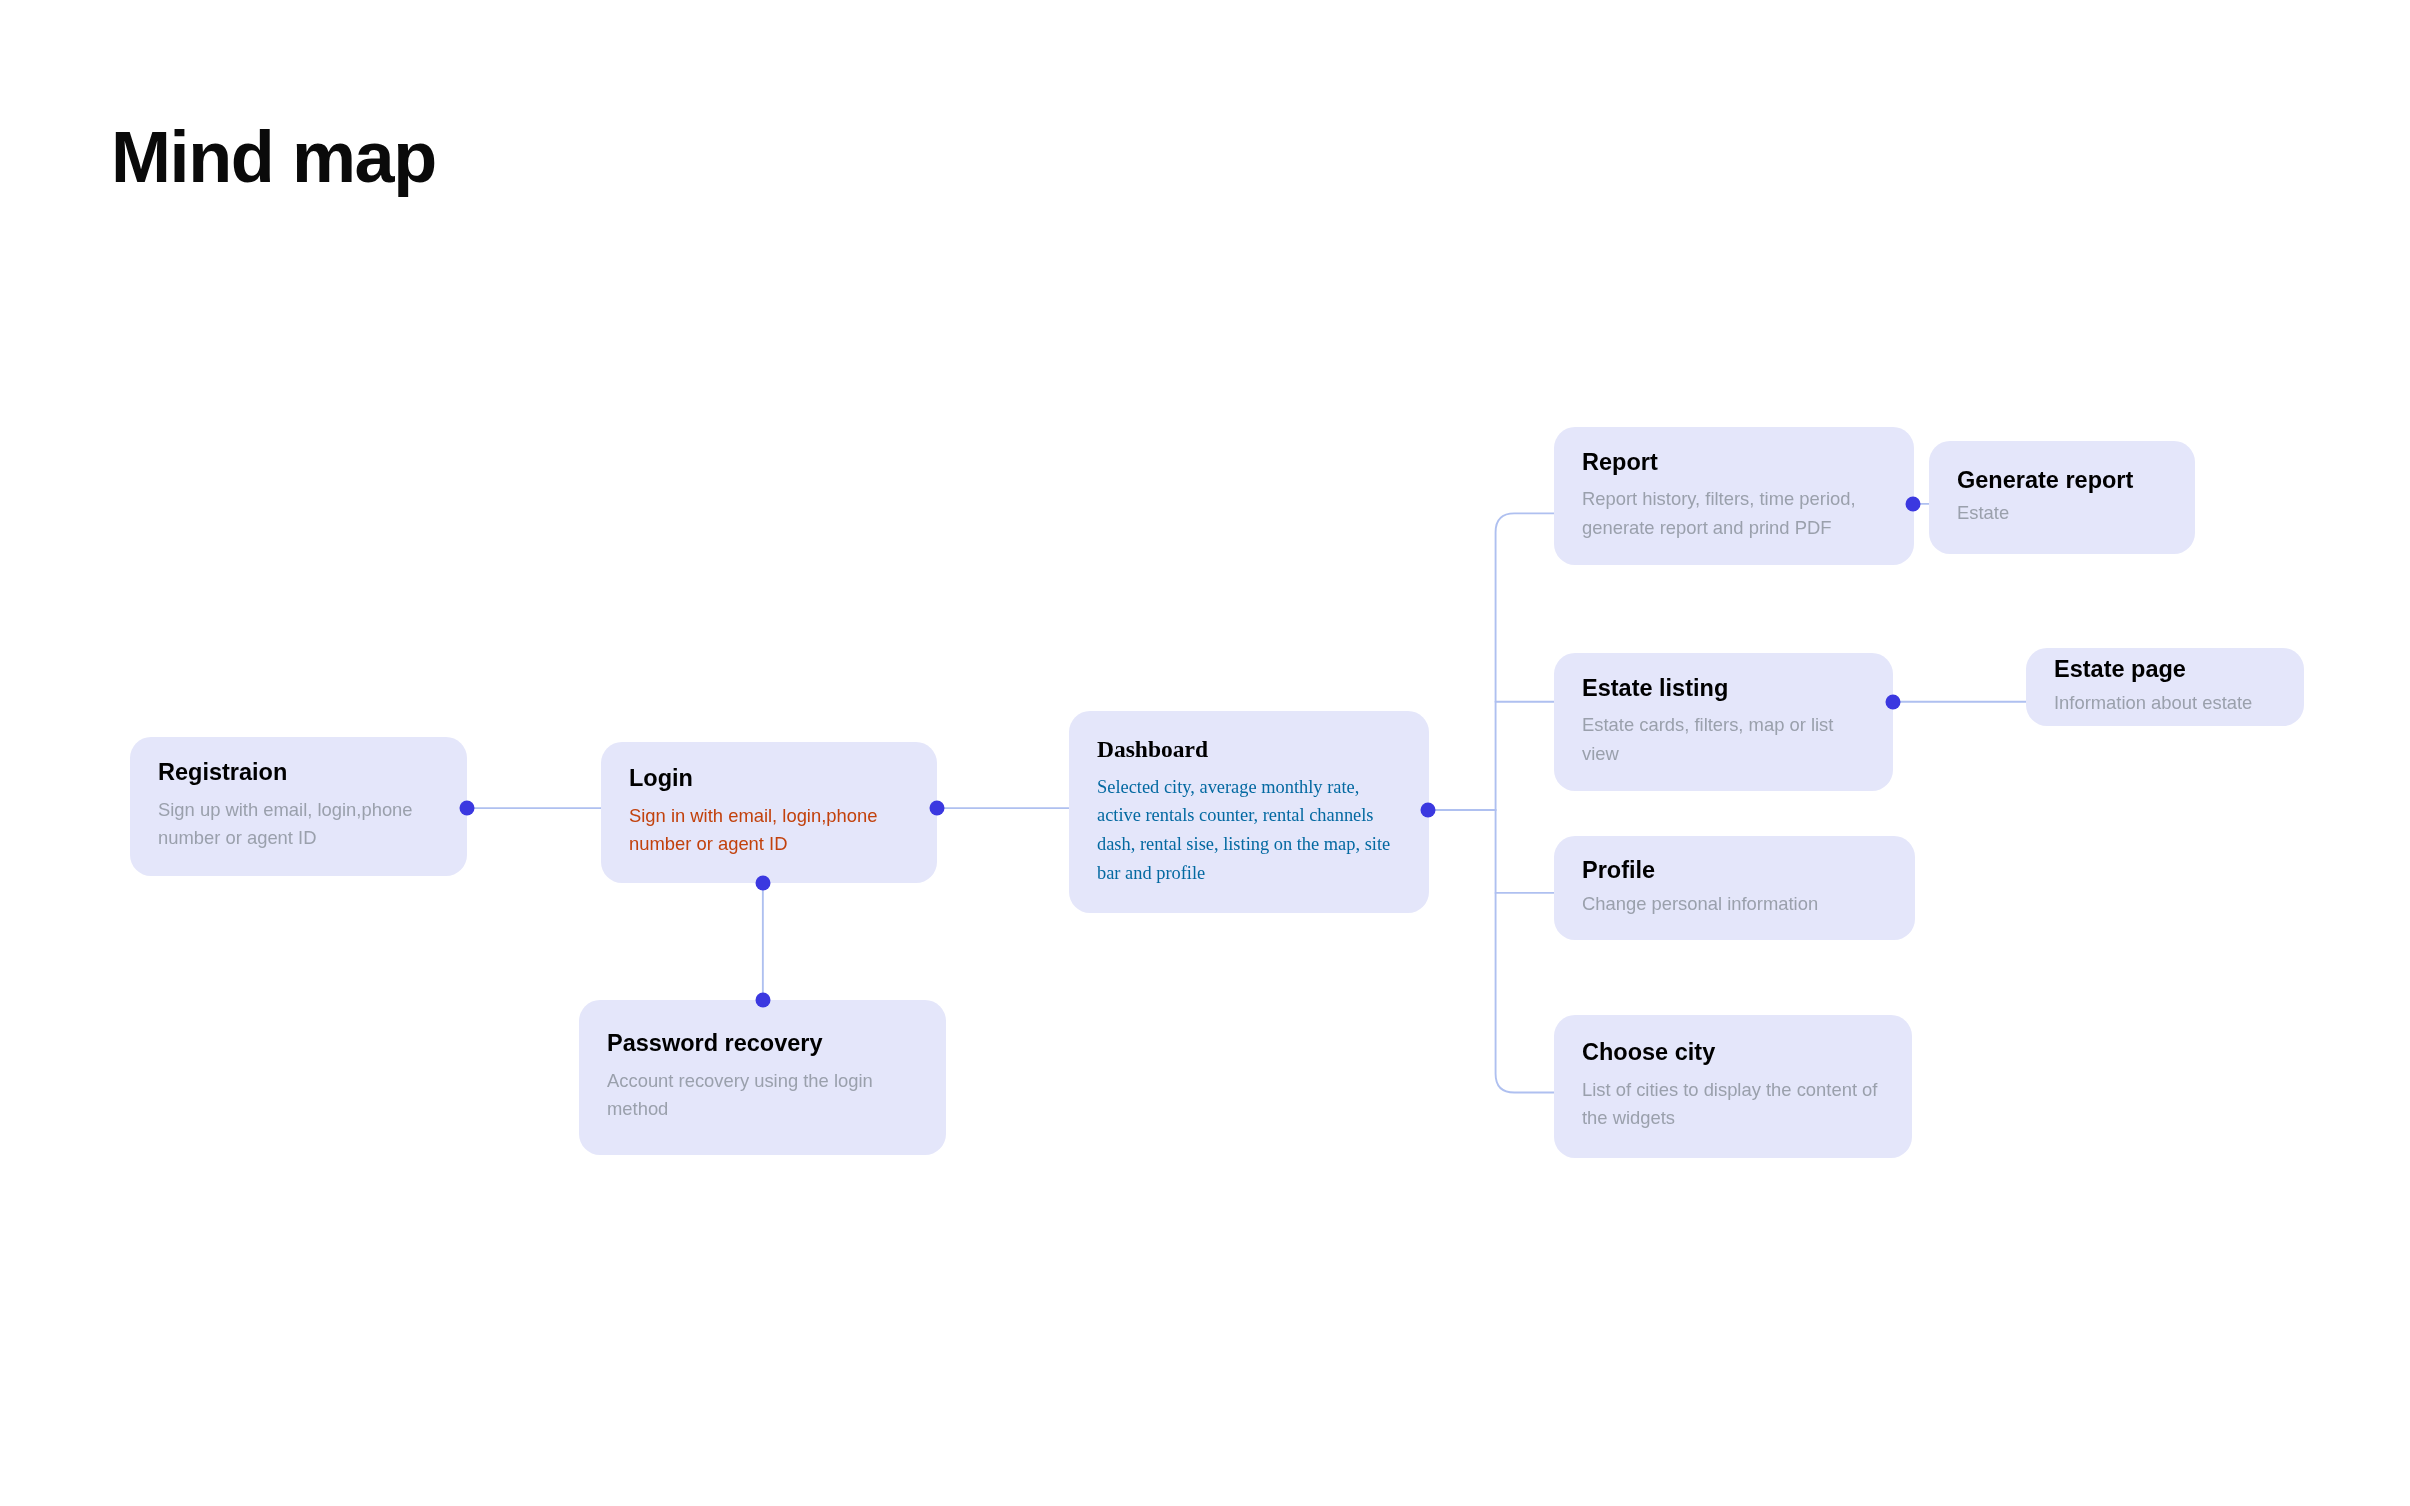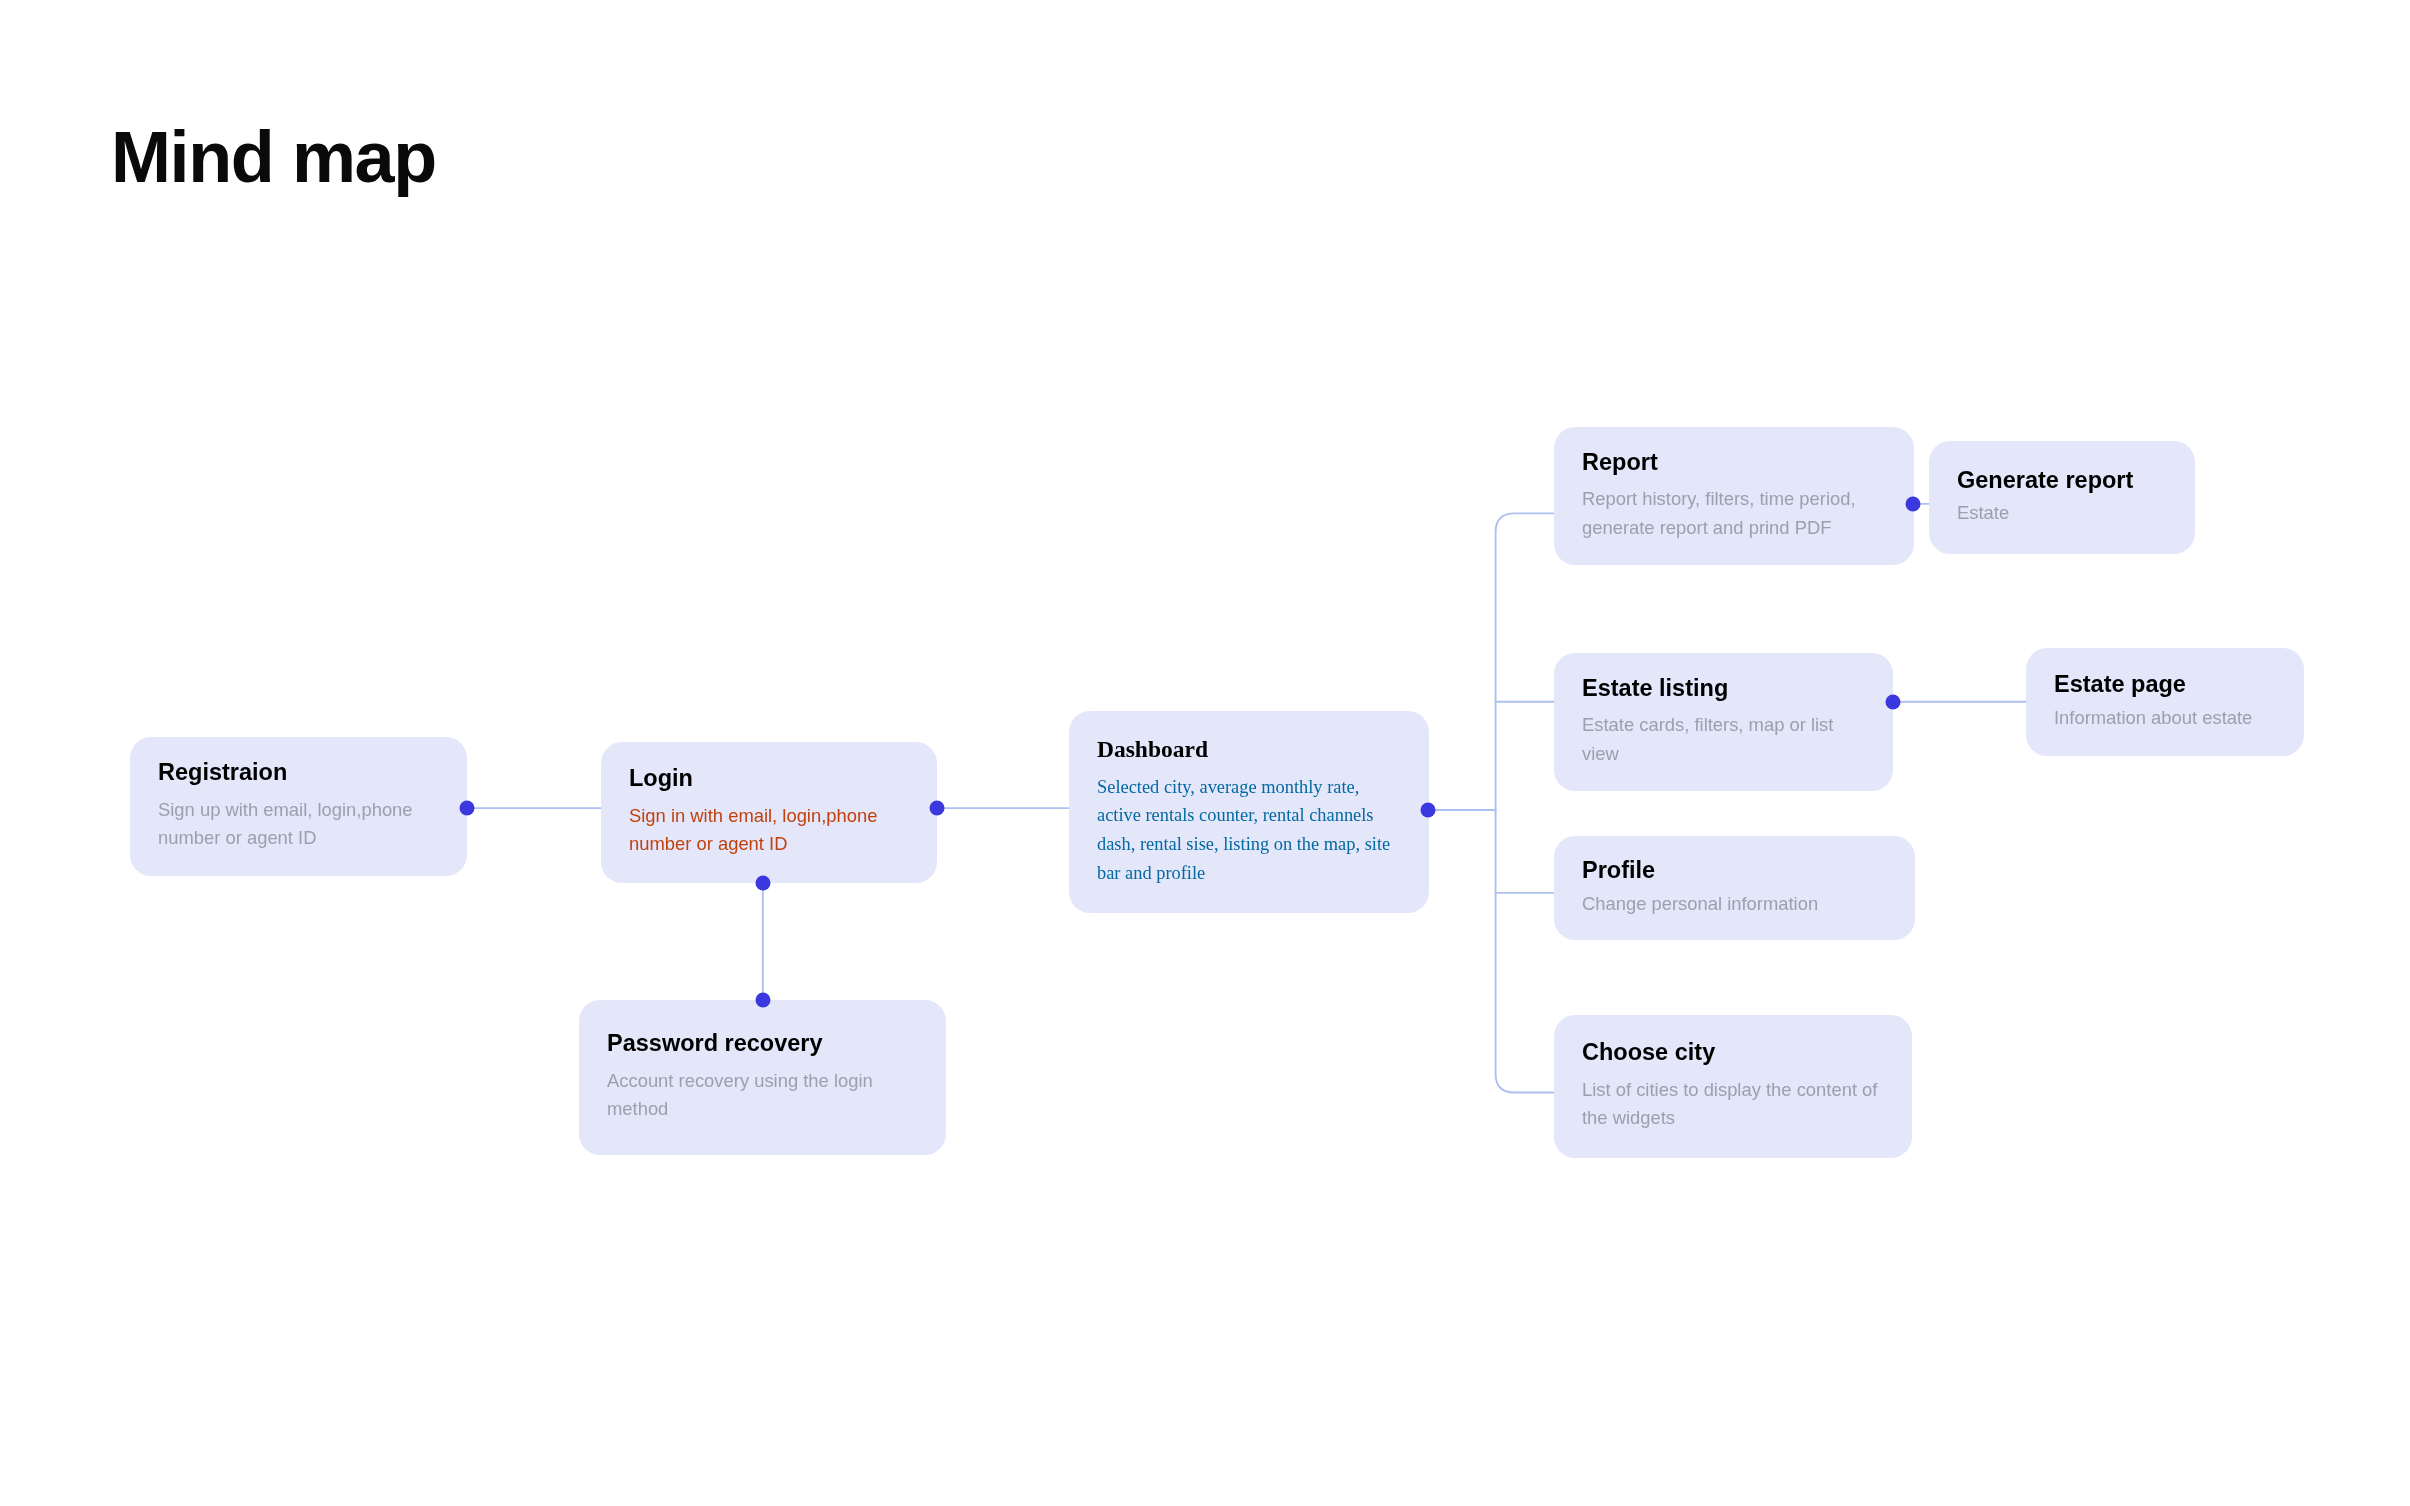--- a/index.html
+++ b/index.html
@@ -103,21 +103,21 @@
         <div class="node-desc" style="color: rgb(154, 160, 172);">Report history, filters, time period, generate report and prind PDF</div>
       </div>
       <div class="node compact" style="left: 1929px; top: 441px; width: 266px; height: 113px; background: rgb(228, 230, 250);">
         <div class="node-title" style="color: rgb(0, 0, 0);">Generate report</div>
         <div class="node-desc" style="color: rgb(154, 160, 172);">Estate</div>
       </div>
       <div class="node" style="left: 1554px; top: 653px; width: 339px; height: 138px; background: rgb(228, 230, 250);">
         <div class="node-title" style="color: rgb(0, 0, 0);">Estate listing</div>
         <div class="node-desc" style="color: rgb(154, 160, 172);">Estate cards, filters, map or list view</div>
       </div>
-      <div class="node compact" style="left: 2026px; top: 648px; width: 278px; height: 108px; background: rgb(228, 230, 250);">
+      <div class="node compact" style="left: 2026px; top: 648px; width: 278px; height: 78px; background: rgb(228, 230, 250);">
         <div class="node-title" style="color: rgb(0, 0, 0);">Estate page</div>
         <div class="node-desc" style="color: rgb(154, 160, 172);">Information about estate</div>
       </div>
       <div class="node compact" style="left: 1554px; top: 836px; width: 361px; height: 104px; background: rgb(228, 230, 250);">
         <div class="node-title" style="color: rgb(0, 0, 0);">Profile</div>
         <div class="node-desc" style="color: rgb(154, 160, 172);">Change personal information</div>
       </div>
       <div class="node" style="left: 1554px; top: 1015px; width: 358px; height: 143px; background: rgb(228, 230, 250);">
         <div class="node-title" style="color: rgb(0, 0, 0);">Choose city</div>
         <div class="node-desc" style="color: rgb(154, 160, 172);">List of cities to display the content of the widgets</div>

